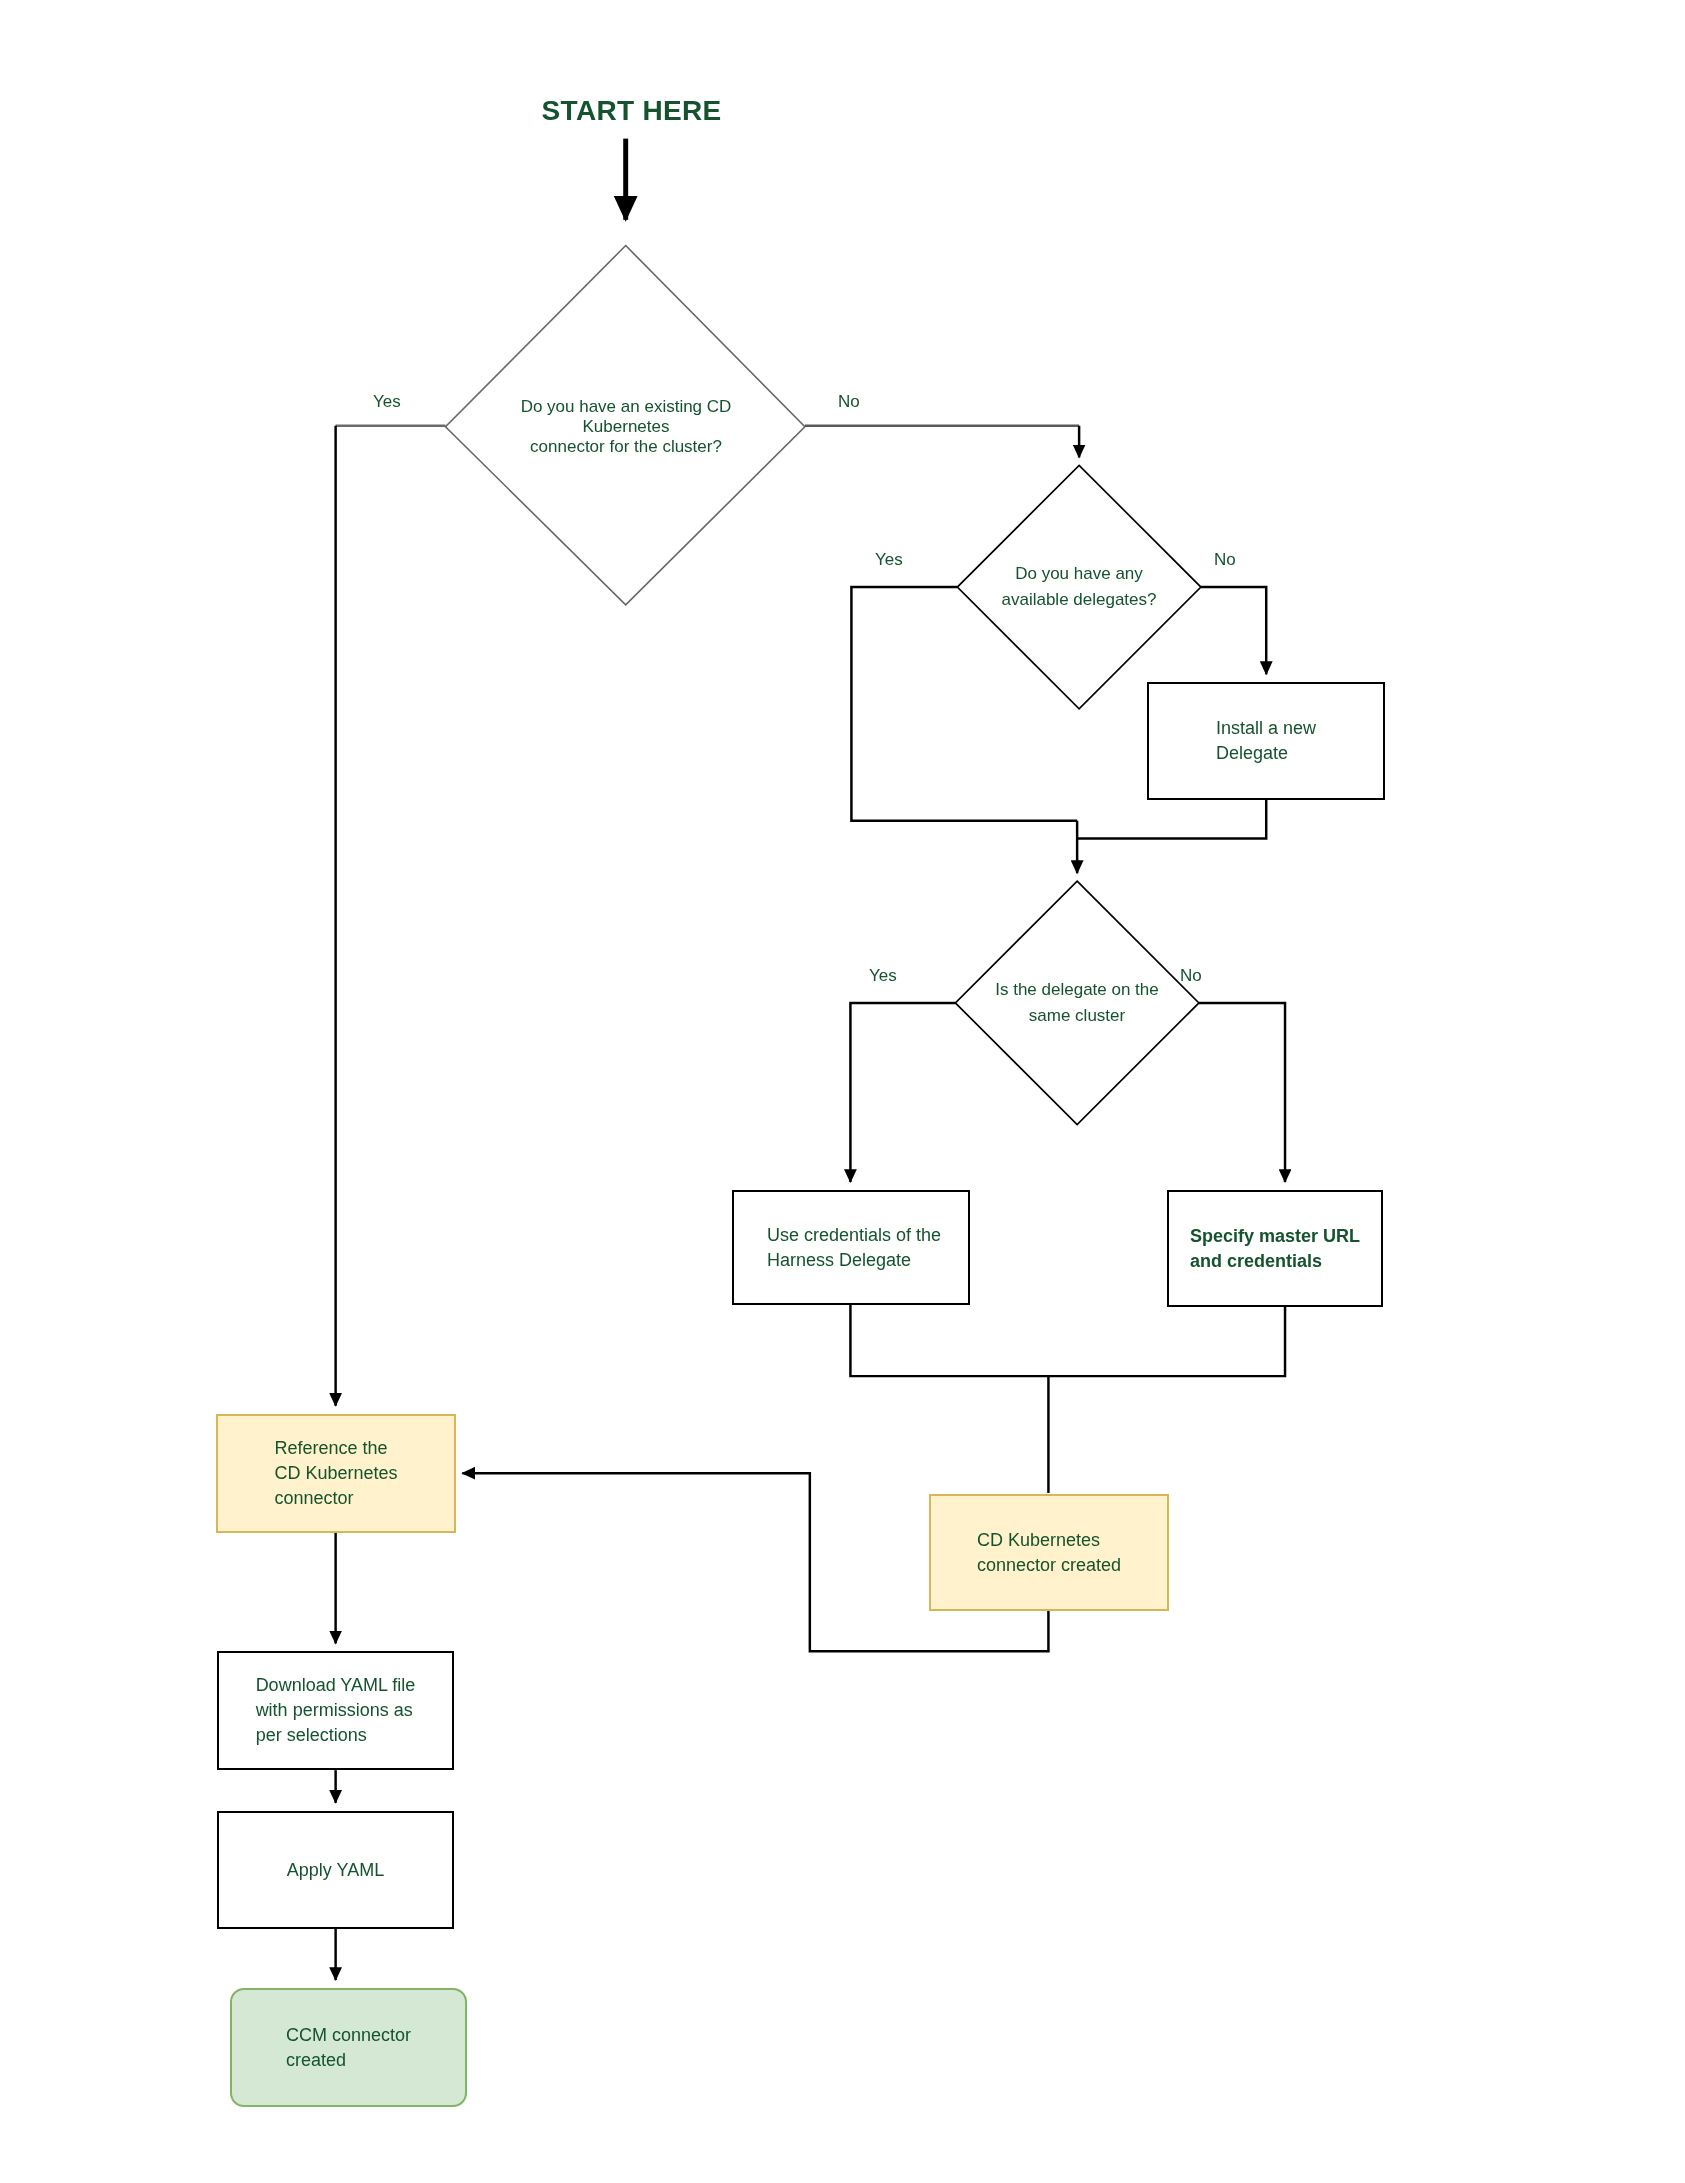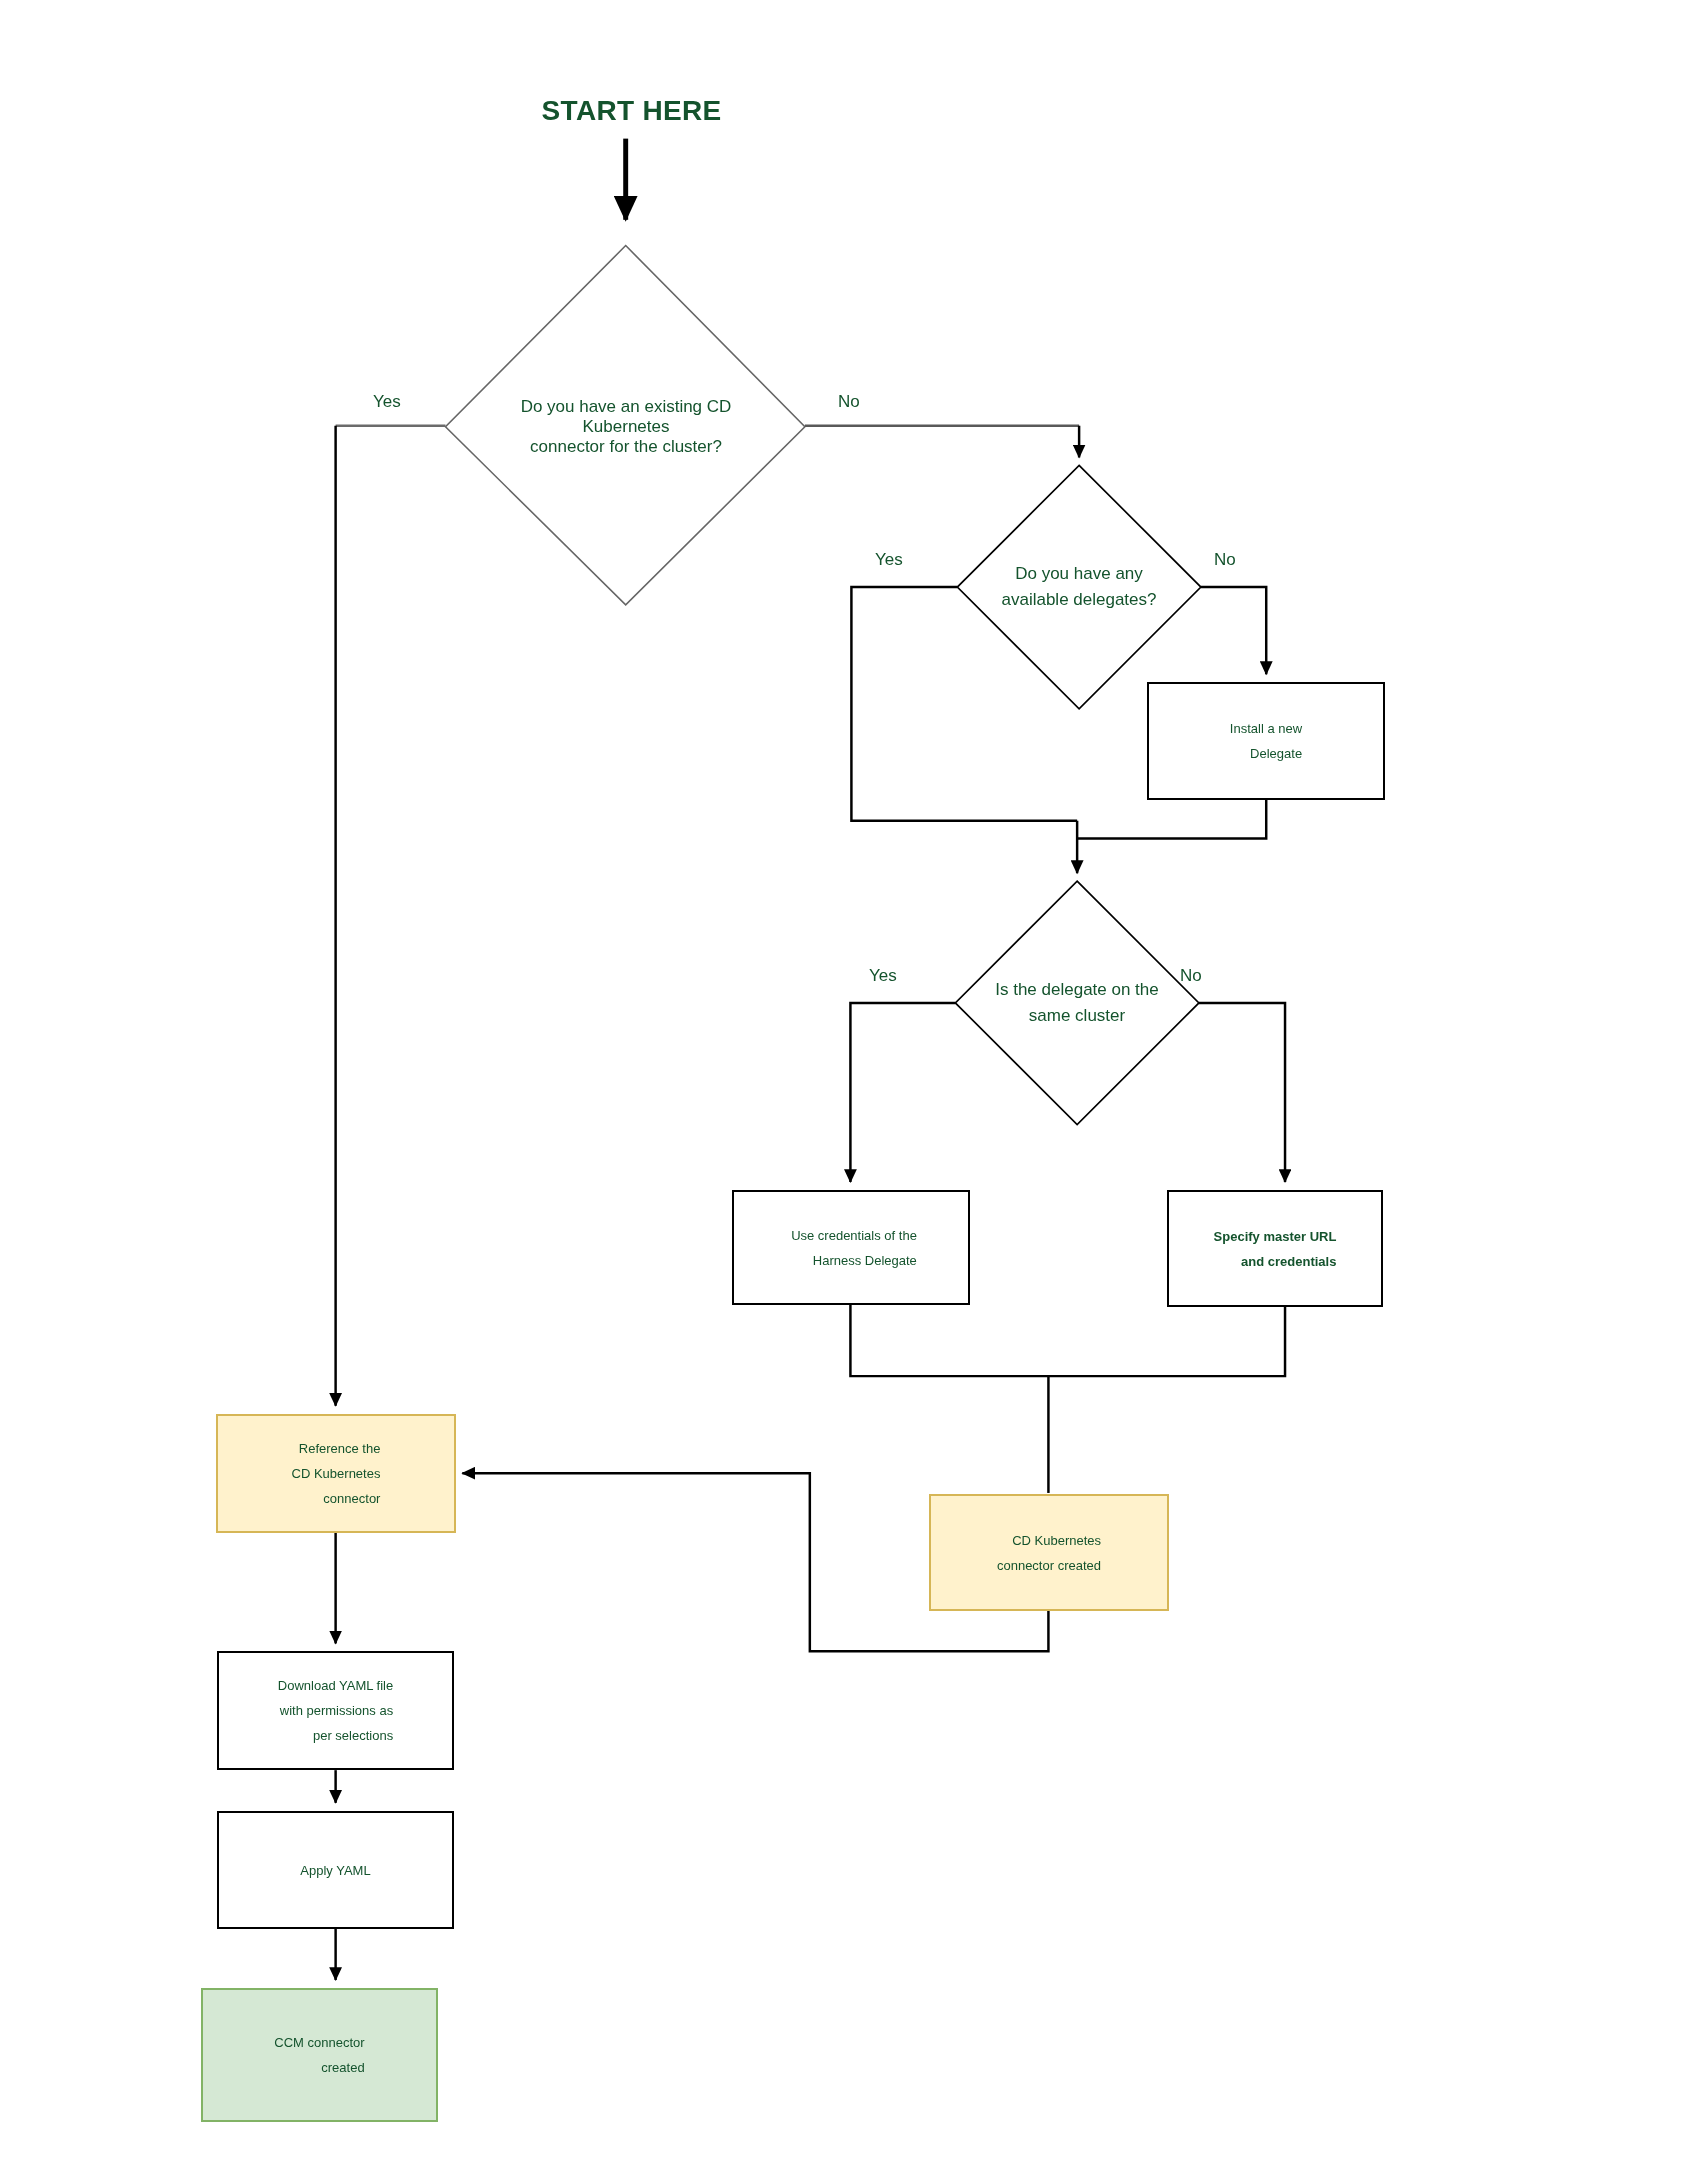--- a/index.html
+++ b/index.html
@@ -9,21 +9,21 @@
   }
   html,body{margin:0;padding:0;background:#ffffff;}
   .canvas{
     position:relative; width:1685px; height:2184px; background:#ffffff;
     font-family:"Liberation Sans", sans-serif; color:#14532d;
   }
   .layer{position:absolute;left:0;top:0;}
   .node{
     position:absolute; box-sizing:border-box;
     display:flex; align-items:center; justify-content:center;
-    text-align:right; font-size:13px; line-height:25px;
+    text-align:left; font-size:18px; line-height:25px;
     border:2px solid #000; background:#fff;
     white-space:pre-line;
   }
   .node--highlight{background:var(--highlight-fill,#fff2cc); border:2px solid var(--highlight-border,#d6b656);}
   .node--success{background:var(--success-fill,#d5e8d4); border:2px solid var(--success-border,#82b366);}
   .diamond-text{
     position:absolute; transform:translate(-50%,-50%);
     text-align:center; font-size:17px; line-height:20px;
     white-space:pre-line;
   }
@@ -117,17 +117,17 @@
   <div class="node node--highlight" style="left:216px; top:1414px; width:240px; height:119px;">Reference the
 CD Kubernetes
 connector</div>
 
   <div class="node" style="left:217px; top:1651px; width:237px; height:119px;">Download YAML file
 with permissions as
 per selections</div>
 
   <div class="node" style="left:217px; top:1811px; width:237px; height:118px;">Apply YAML</div>
 
-  <div class="node node--success" style="left:201px; top:1988px; width:237px; height:134px;">CCM connector
+  <div class="node node--success" style="left:230px; top:1988px; width:237px; height:119px;border-radius:14px;">CCM connector
 created</div>
 
 </div>
 
 
 </body></html>

